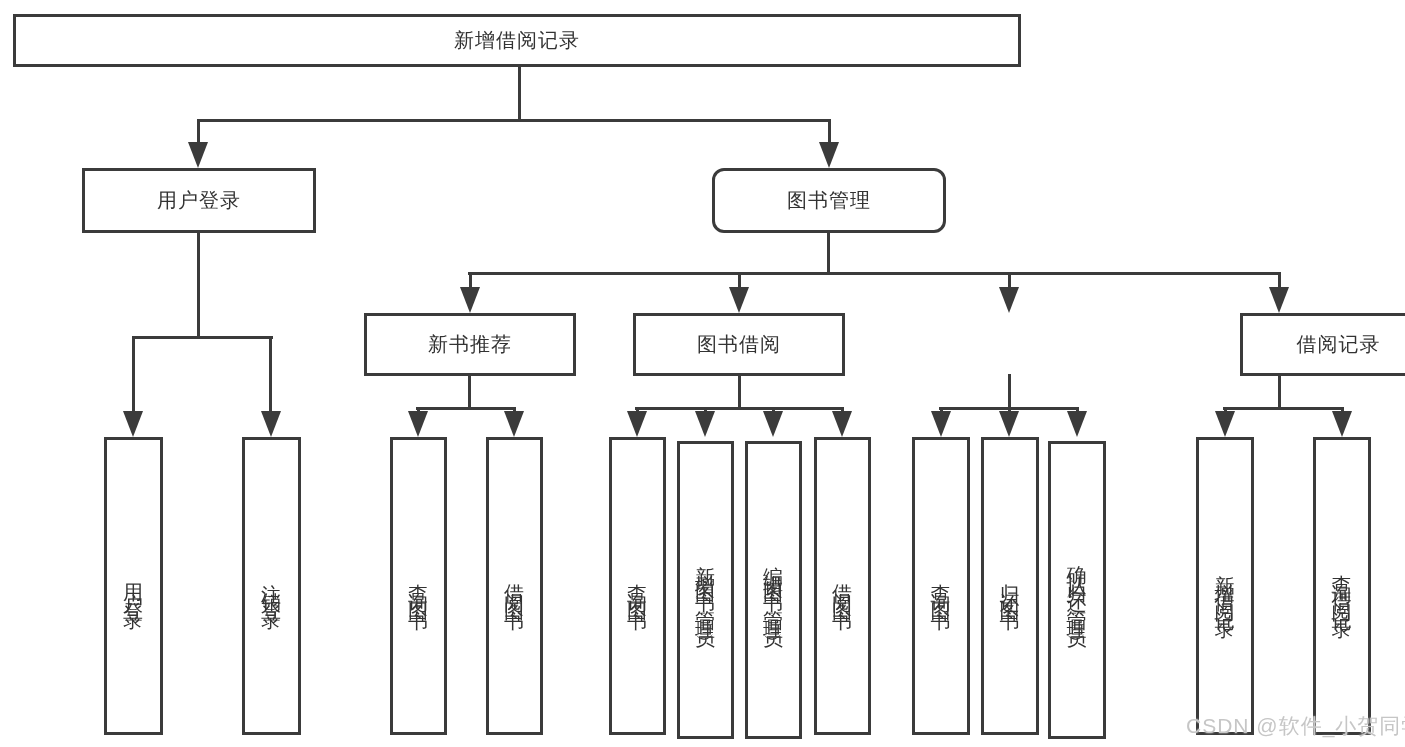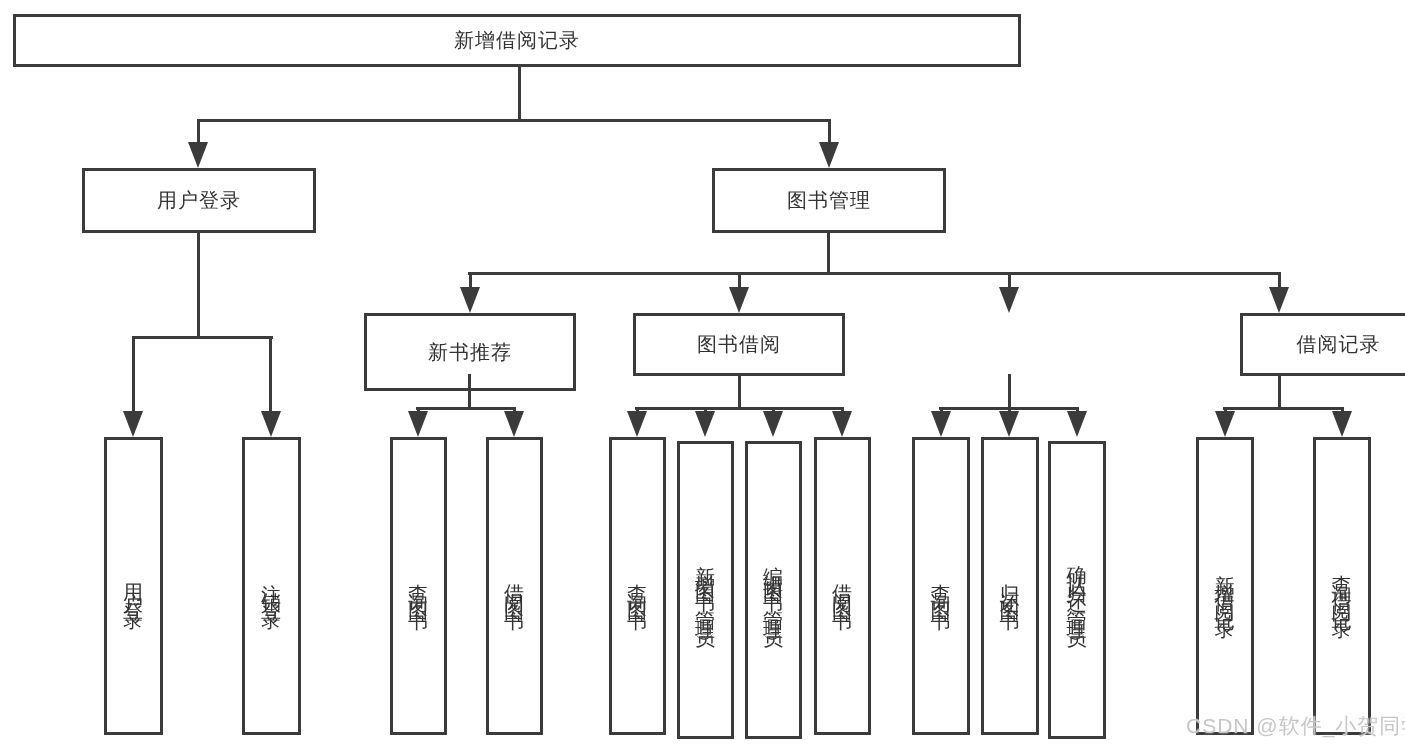--- a/index.html
+++ b/index.html
@@ -43,21 +43,21 @@
   <div class="vline" style="left:518px;top:67px;height:54px;"></div>
   <div class="hline" style="left:197px;top:119px;width:634px;"></div>
   <div class="vline" style="left:197px;top:119px;height:26px;"></div>
   <div class="vline" style="left:828px;top:119px;height:26px;"></div>
   <div class="arrow" style="left:188px;top:142px;"></div>
   <div class="arrow" style="left:819px;top:142px;"></div>
 
   <div class="box h" style="left:82px;top:168px;width:234px;height:65px;">
     <span>用户登录</span>
   </div>
-  <div class="box h" style="left:712px;top:168px;width:234px;height:65px;">
+  <div class="box h" style="left:712px;top:168px;width:234px;height:65px;border-radius:12px;">
     <span>图书管理</span>
   </div>
 
   <div class="vline" style="left:197px;top:231px;height:106px;"></div>
   <div class="hline" style="left:132px;top:336px;width:141px;"></div>
   <div class="vline" style="left:132px;top:336px;height:78px;"></div>
   <div class="vline" style="left:269px;top:336px;height:78px;"></div>
   <div class="arrow" style="left:123px;top:411px;"></div>
   <div class="arrow" style="left:261px;top:411px;"></div>
 
@@ -65,21 +65,21 @@
   <div class="hline" style="left:468px;top:272px;width:813px;"></div>
   <div class="vline" style="left:469px;top:272px;height:17px;"></div>
   <div class="vline" style="left:738px;top:272px;height:17px;"></div>
   <div class="vline" style="left:1008px;top:272px;height:17px;"></div>
   <div class="vline" style="left:1278px;top:272px;height:17px;"></div>
   <div class="arrow" style="left:460px;top:287px;"></div>
   <div class="arrow" style="left:729px;top:287px;"></div>
   <div class="arrow" style="left:999px;top:287px;"></div>
   <div class="arrow" style="left:1269px;top:287px;"></div>
 
-  <div class="box h" style="left:364px;top:313px;width:212px;height:78px;">
+  <div class="box h" style="left:364px;top:313px;width:212px;height:63px;">
     <span>新书推荐</span>
   </div>
   <div class="box h" style="left:633px;top:313px;width:212px;height:63px;align-items:center;">
     <span>图书借阅</span>
   </div>
   <div class="box h" style="left:1240px;top:313px;width:197px;height:63px;">
     <span>借阅记录</span>
   </div>
 
   <div class="vline" style="left:468px;top:374px;height:35px;"></div>

